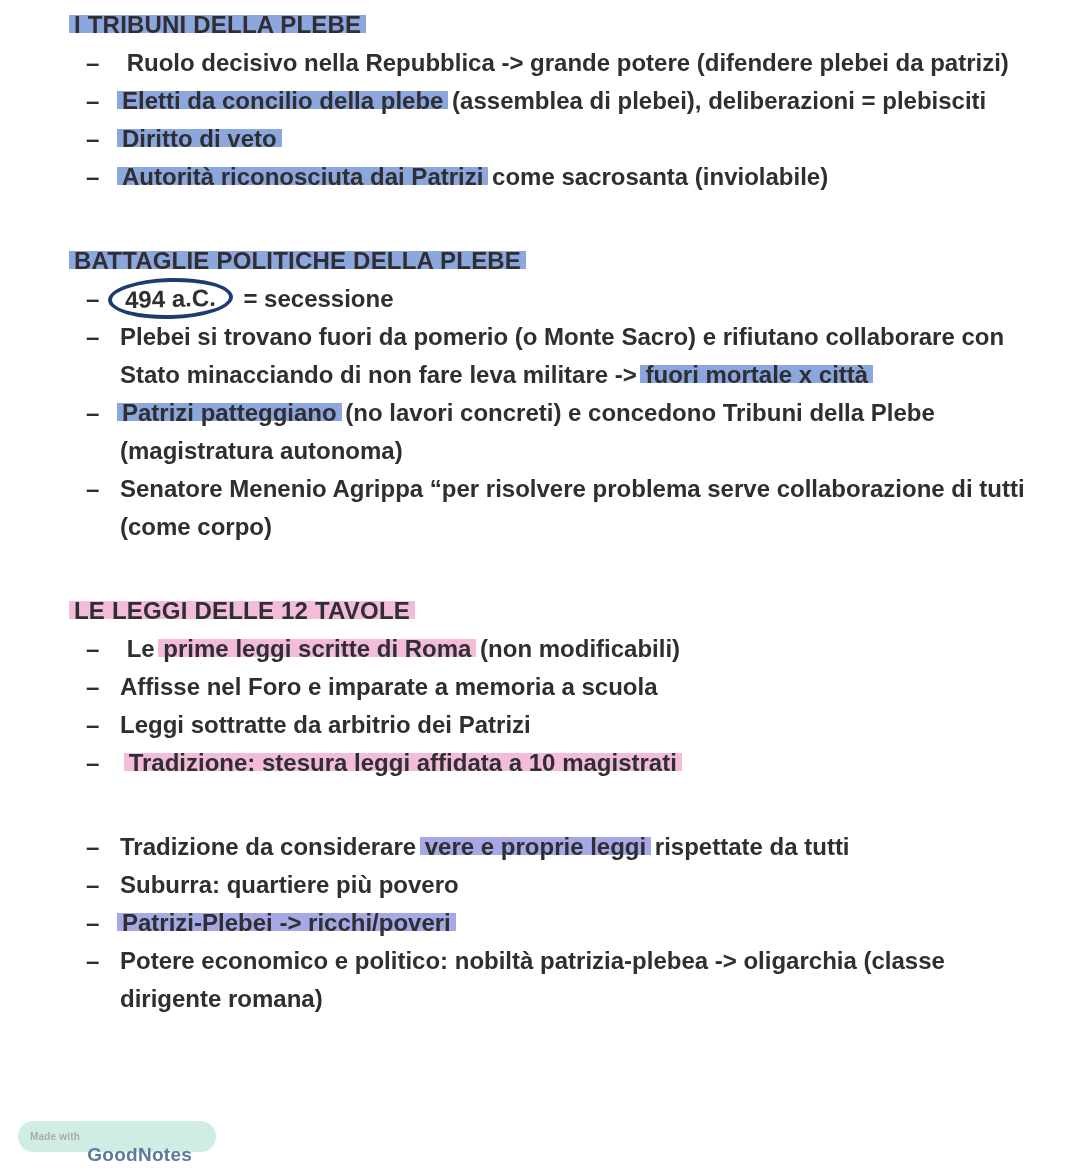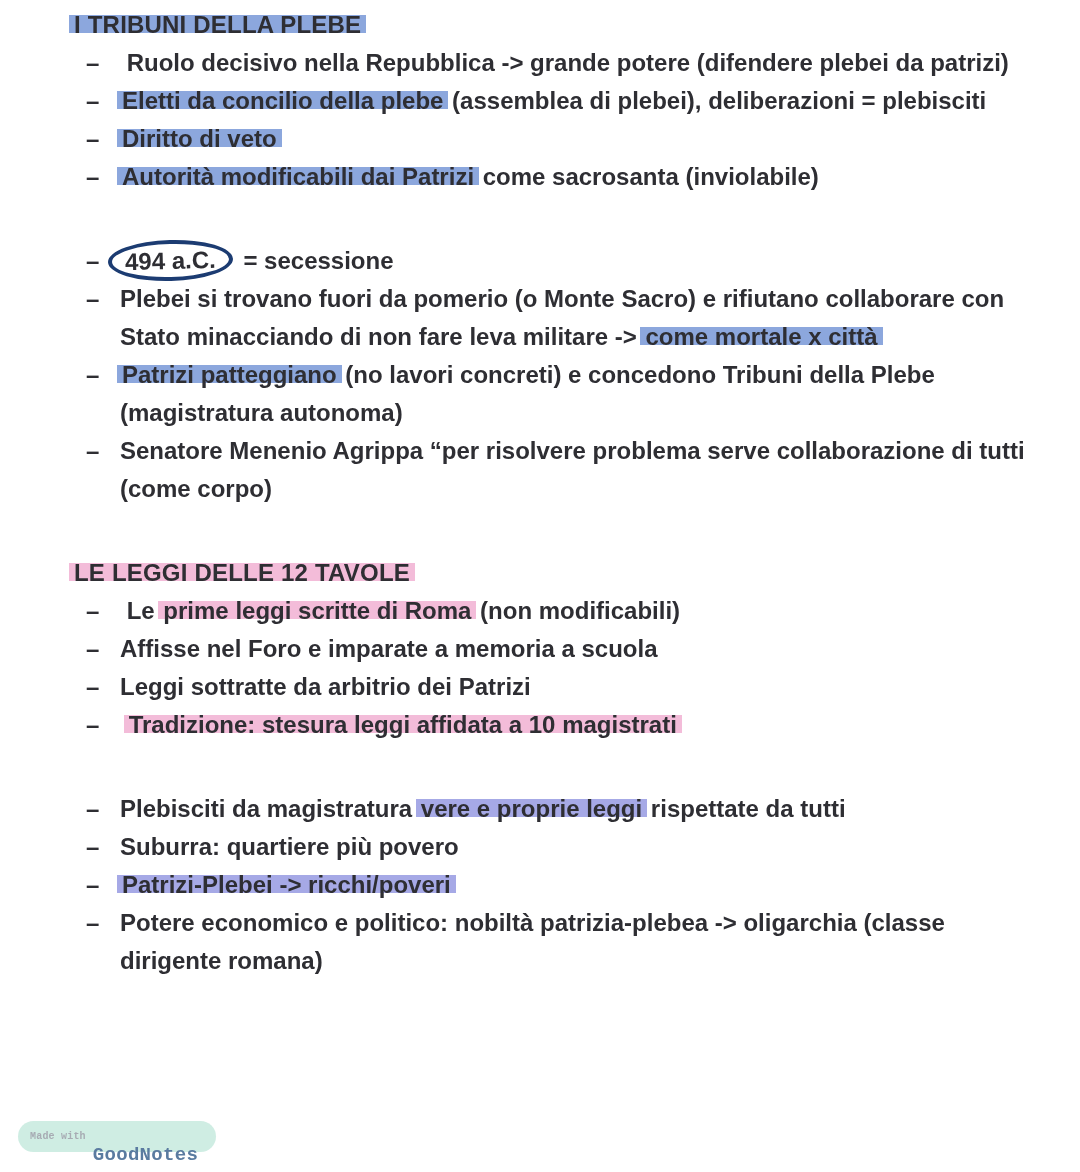--- a/index.html
+++ b/index.html
@@ -75,21 +75,20 @@
   }
   .watermark {
     position: absolute;
     left: 30px;
     top: 1120px;
     height: 34px;
     display: flex;
     align-items: center;
     gap: 7px;
     cursor: pointer;
-    font-family: Liberation Mono, monospace;
   }
   .wm-blob {
     position: absolute;
     left: -12px;
     top: 1px;
     width: 198px;
     height: 31px;
     background: var(--highlight-teal);
     opacity: 0.5;
     border-radius: 16px;
@@ -125,33 +124,34 @@
           <li class="item">
             <span class="dash">–</span>
             <span class="item-text"><span class="hl hl-blue">Eletti da concilio della plebe</span><span> (assemblea di plebei), deliberazioni = plebisciti</span></span>
           </li>
           <li class="item">
             <span class="dash">–</span>
             <span class="item-text"><span class="hl hl-blue">Diritto di veto</span></span>
           </li>
           <li class="item">
             <span class="dash">–</span>
-            <span class="item-text"><span class="hl hl-blue">Autorità modificabili dai Patrizi</span><span> come sacrosanta (inviolabile)</span></span>
-          </li>
-        </ul>
-      </section>
-      <section class="section">
+            <span class="item-text"><span class="hl hl-blue">Autorità riconosciuta dai Patrizi</span><span> come sacrosanta (inviolabile)</span></span>
+          </li>
+        </ul>
+      </section>
+      <section class="section">
+        <h2 class="heading"><span class="hl hl-blue">BATTAGLIE POLITICHE DELLA PLEBE</span></h2>
         <ul class="items">
           <li class="item">
             <span class="dash">–</span>
             <span class="item-text"><span class="circled">494 a.C.</span><span> = secessione</span></span>
           </li>
           <li class="item">
             <span class="dash">–</span>
-            <span class="item-text"><span>Plebei si trovano fuori da pomerio (o Monte Sacro) e rifiutano collaborare con Stato minacciando di non fare leva militare -&gt; </span><span class="hl hl-blue">come mortale x città</span></span>
+            <span class="item-text"><span>Plebei si trovano fuori da pomerio (o Monte Sacro) e rifiutano collaborare con Stato minacciando di non fare leva militare -&gt; </span><span class="hl hl-blue">fuori mortale x città</span></span>
           </li>
           <li class="item">
             <span class="dash">–</span>
             <span class="item-text"><span class="hl hl-blue">Patrizi patteggiano</span><span> (no lavori concreti) e concedono Tribuni della Plebe (magistratura autonoma)</span></span>
           </li>
           <li class="item">
             <span class="dash">–</span>
             <span class="item-text"><span>Senatore Menenio Agrippa “per risolvere problema serve collaborazione di tutti (come corpo)</span></span>
           </li>
         </ul>
@@ -174,21 +174,21 @@
           <li class="item">
             <span class="dash">–</span>
             <span class="item-text"><span> </span><span class="hl hl-pink">Tradizione: stesura leggi affidata a 10 magistrati</span></span>
           </li>
         </ul>
       </section>
       <section class="section">
         <ul class="items">
           <li class="item">
             <span class="dash">–</span>
-            <span class="item-text"><span>Plebisciti da magistratura </span><span class="hl hl-lavender">vere e proprie leggi</span><span> rispettate da tutti</span></span>
+            <span class="item-text"><span>Tradizione da considerare </span><span class="hl hl-lavender">vere e proprie leggi</span><span> rispettate da tutti</span></span>
           </li>
           <li class="item">
             <span class="dash">–</span>
             <span class="item-text"><span>Suburra: quartiere più povero</span></span>
           </li>
           <li class="item">
             <span class="dash">–</span>
             <span class="item-text"><span class="hl hl-lavender">Patrizi-Plebei -&gt; ricchi/poveri</span></span>
           </li>
           <li class="item">

